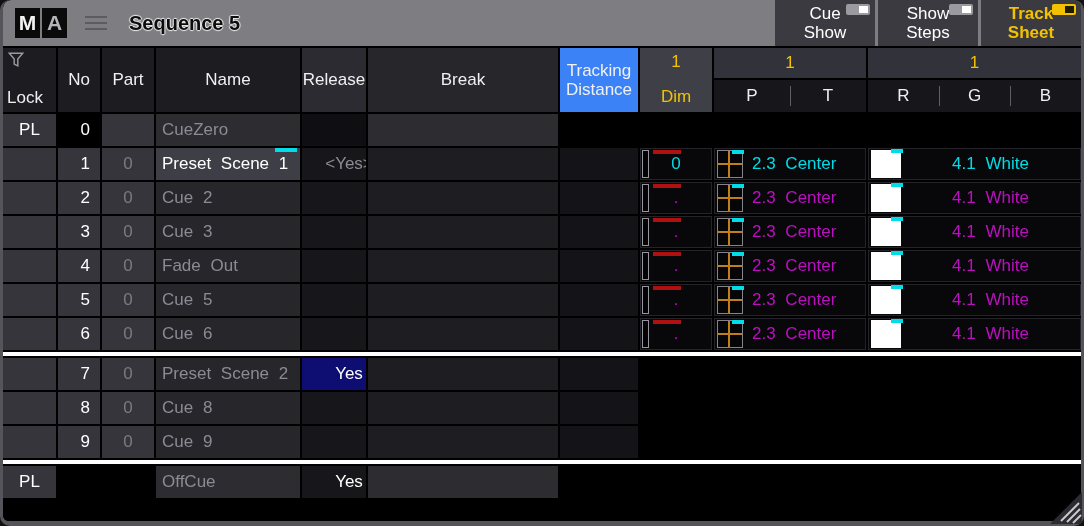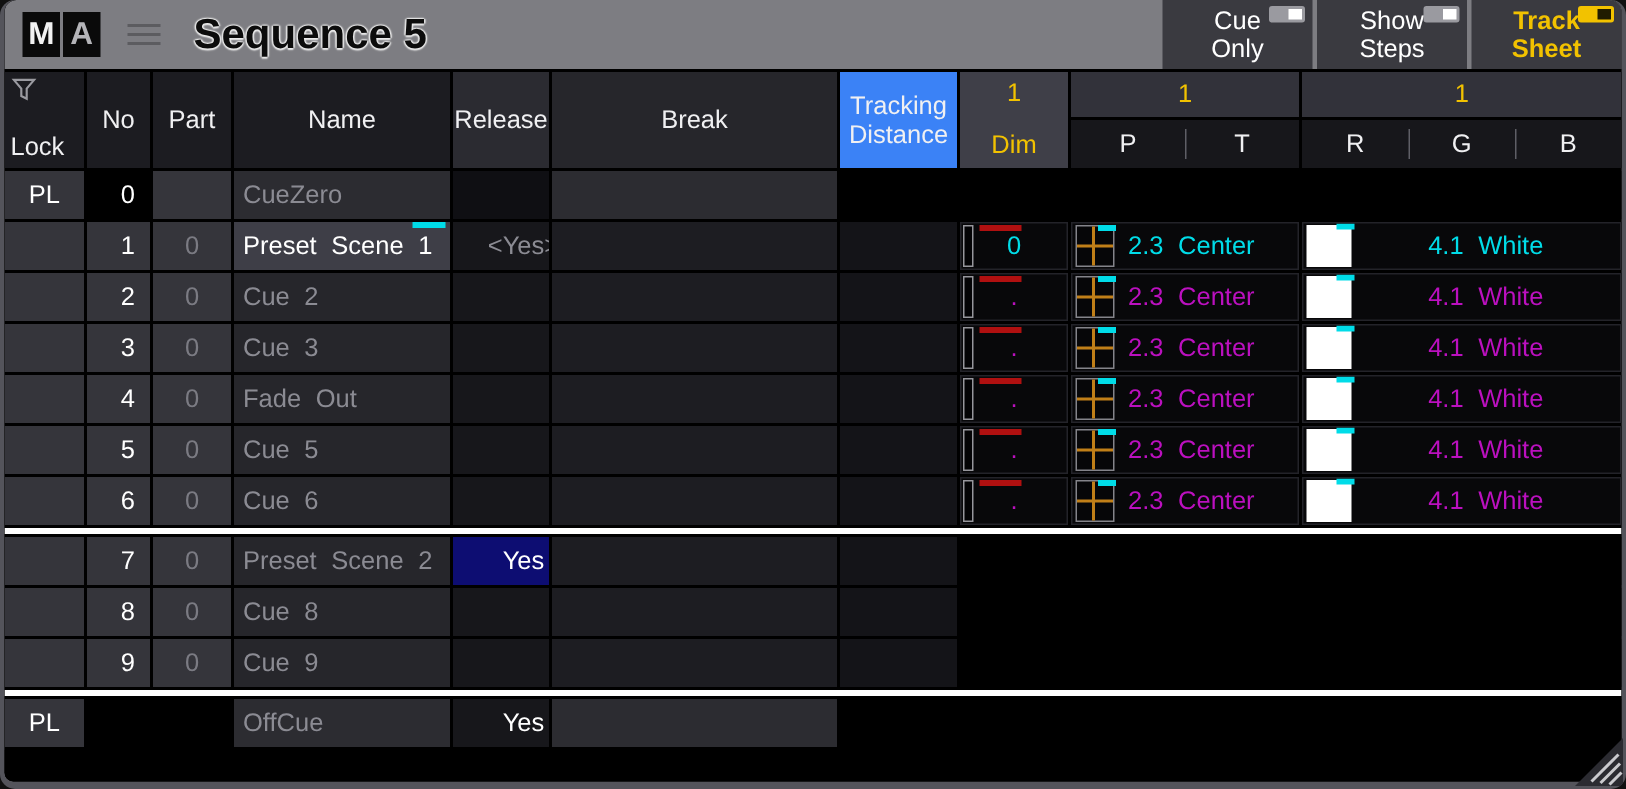--- a/index.html
+++ b/index.html
@@ -12,21 +12,21 @@
            display:flex;flex-direction:column;}
 
   
   .titlebar{height:46px;background:#7d7d82;display:flex;align-items:center;border-radius:8px 8px 0 0;overflow:hidden;flex:none;}
   .ma-logo{margin-left:12px;display:flex;gap:2px;}
   .ma-logo span{display:inline-block;width:25px;height:30px;background:#0a0a0a;color:#f2f2f2;
                 font-weight:bold;font-size:21px;text-align:center;line-height:30px;}
   .ma-logo .ma-a{color:#b4b4b8;}
   .menu-icon{margin-left:18px;display:flex;flex-direction:column;gap:4px;cursor:pointer;}
   .menu-icon i{display:block;width:22px;height:2px;background:#5c5c60;}
-  .title{margin-left:22px;font-size:28px;font-weight:bold;color:#0c0c0c;
+  .title{margin-left:22px;font-size:20px;font-weight:bold;color:#0c0c0c;
          text-shadow:-1px 0 1px #ececec,1px 0 1px #ececec,0 -1px 1px #ececec,0 1px 1px #ececec;}
   .tbtns{margin-left:auto;display:flex;gap:3px;height:100%;}
   .tbtn{width:100px;background:#3a3a40;display:flex;align-items:center;justify-content:center;position:relative;cursor:pointer;}
   .tbtn .lbl{width:62px;text-align:center;color:#fff;font-size:17px;line-height:1.12;}
   .tbtn.active .lbl{color:#f2c200;font-weight:bold;}
   .toggle{position:absolute;top:4px;right:5px;width:24px;height:11px;border-radius:2px;background:#9a9aa0;}
   .toggle::after{content:"";position:absolute;right:2px;top:2px;width:9px;height:7px;background:#fff;}
   .tbtn.active .toggle{background:#f2c200;}
   .tbtn.active .toggle::after{background:#201c00;}
 
@@ -110,21 +110,21 @@
       </div>
       <div class="menu-icon">
           <i></i>
           <i></i>
           <i></i>
         </div>
       <div class="title">Sequence 5</div>
       <div class="tbtns">
         <div class="tbtn">
           <span class="toggle"></span>
-          <span class="lbl">Cue Only</span>
+          <span class="lbl">Cue Show</span>
         </div>
         <div class="tbtn">
           <span class="toggle"></span>
           <span class="lbl">Show Steps</span>
         </div>
         <div class="tbtn active">
           <span class="toggle"></span>
           <span class="lbl">Track Sheet</span>
         </div>
       </div>

